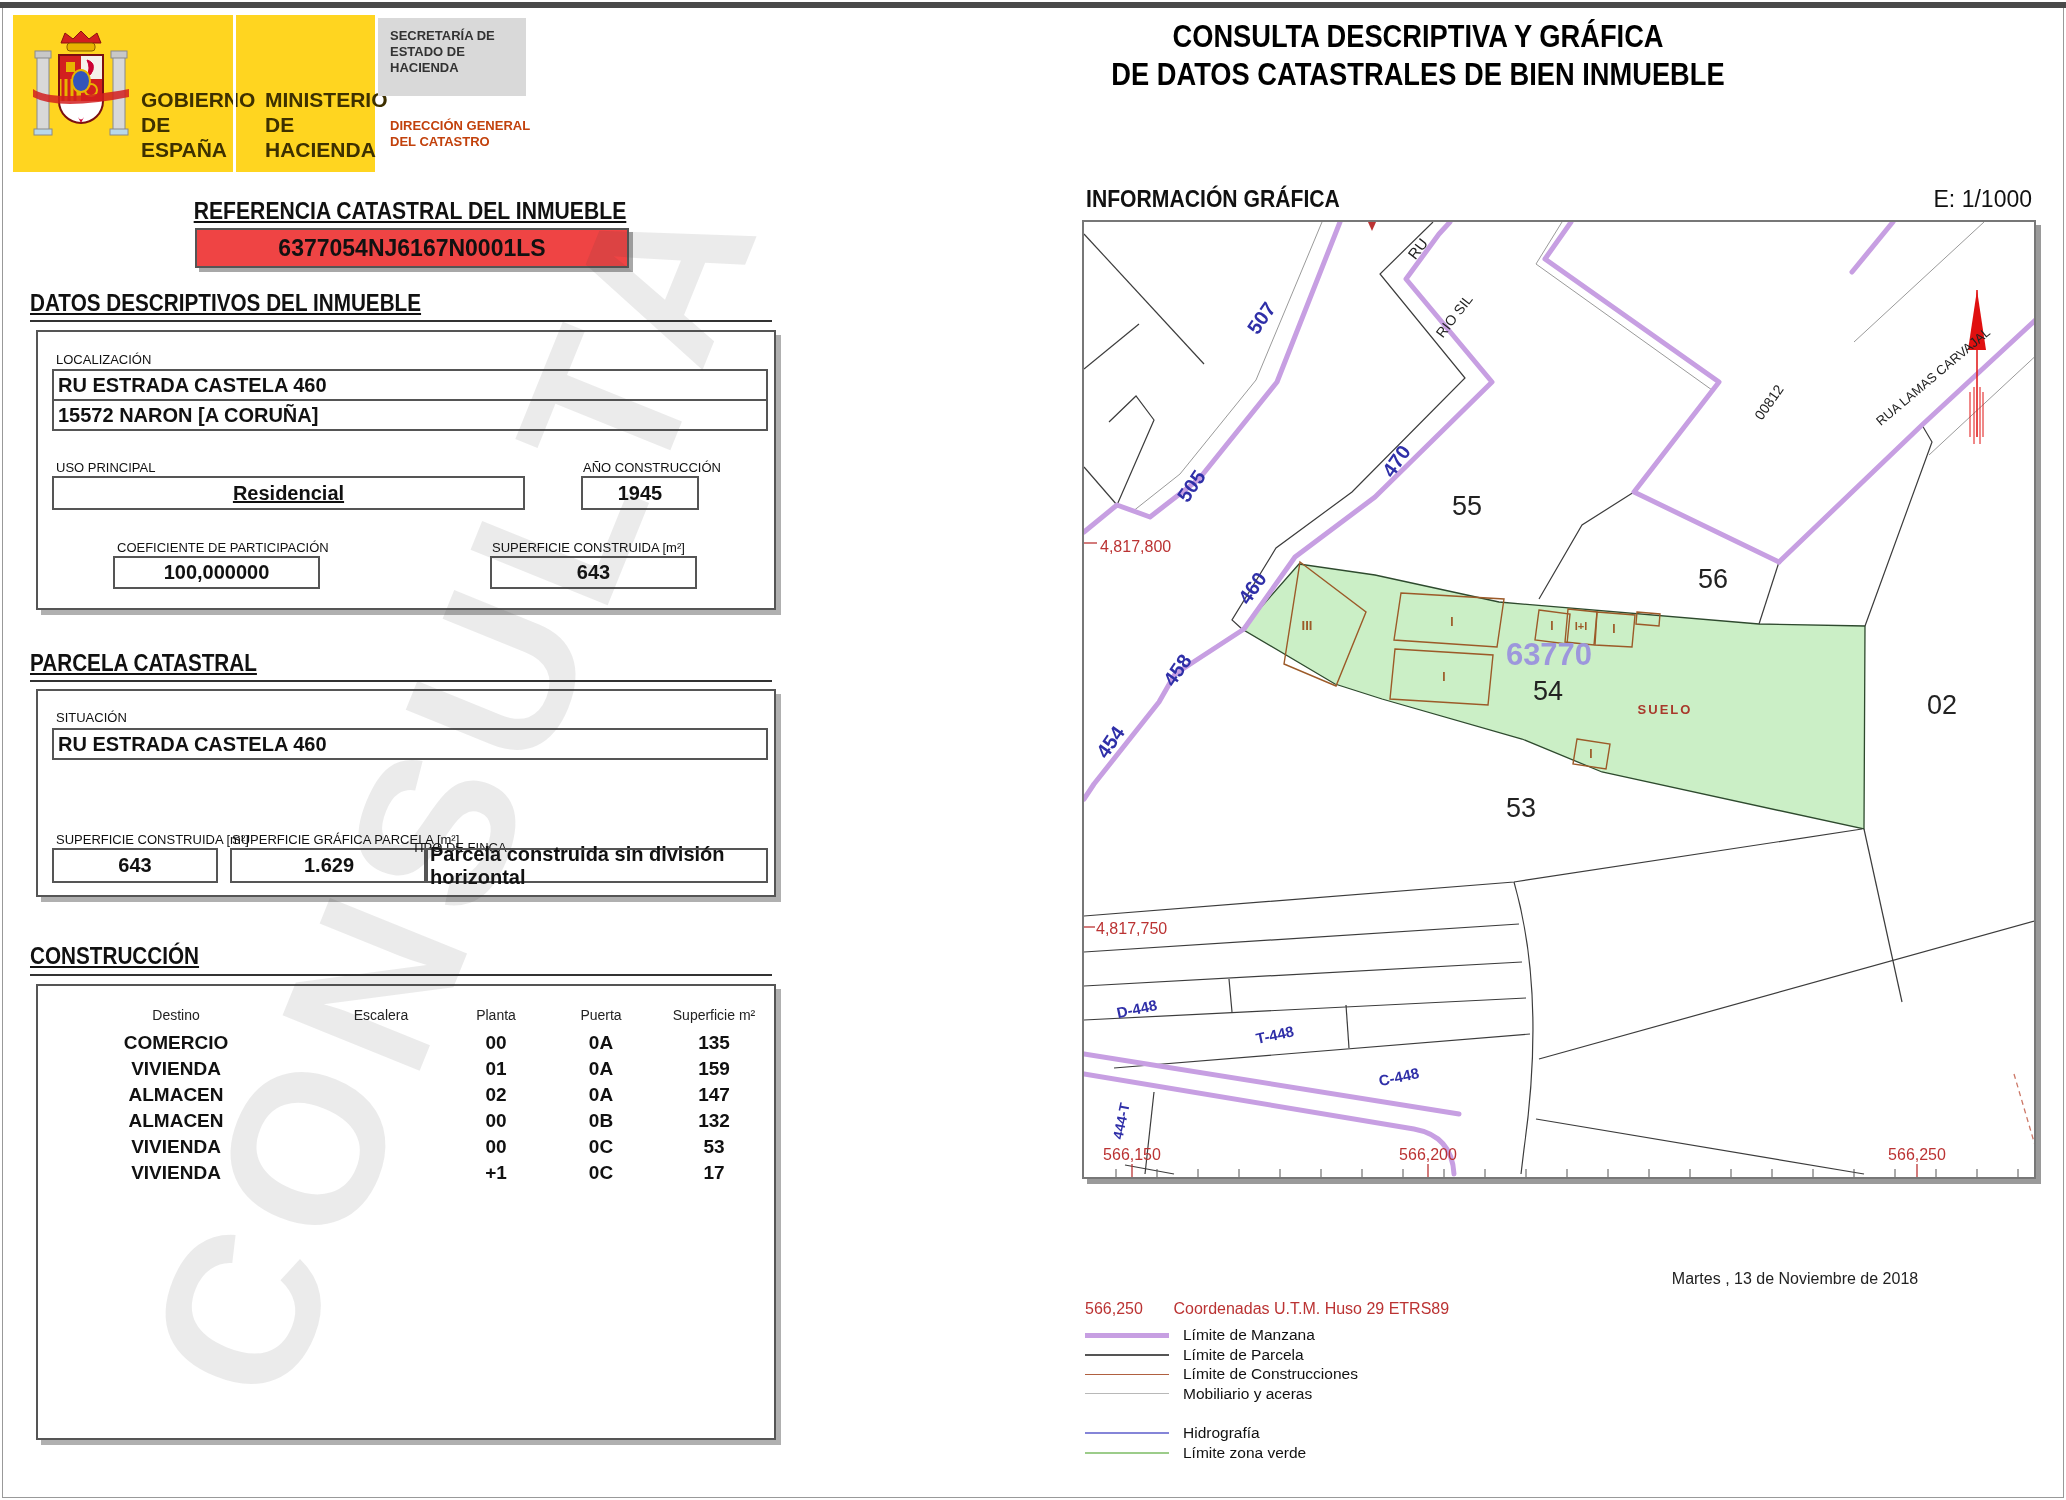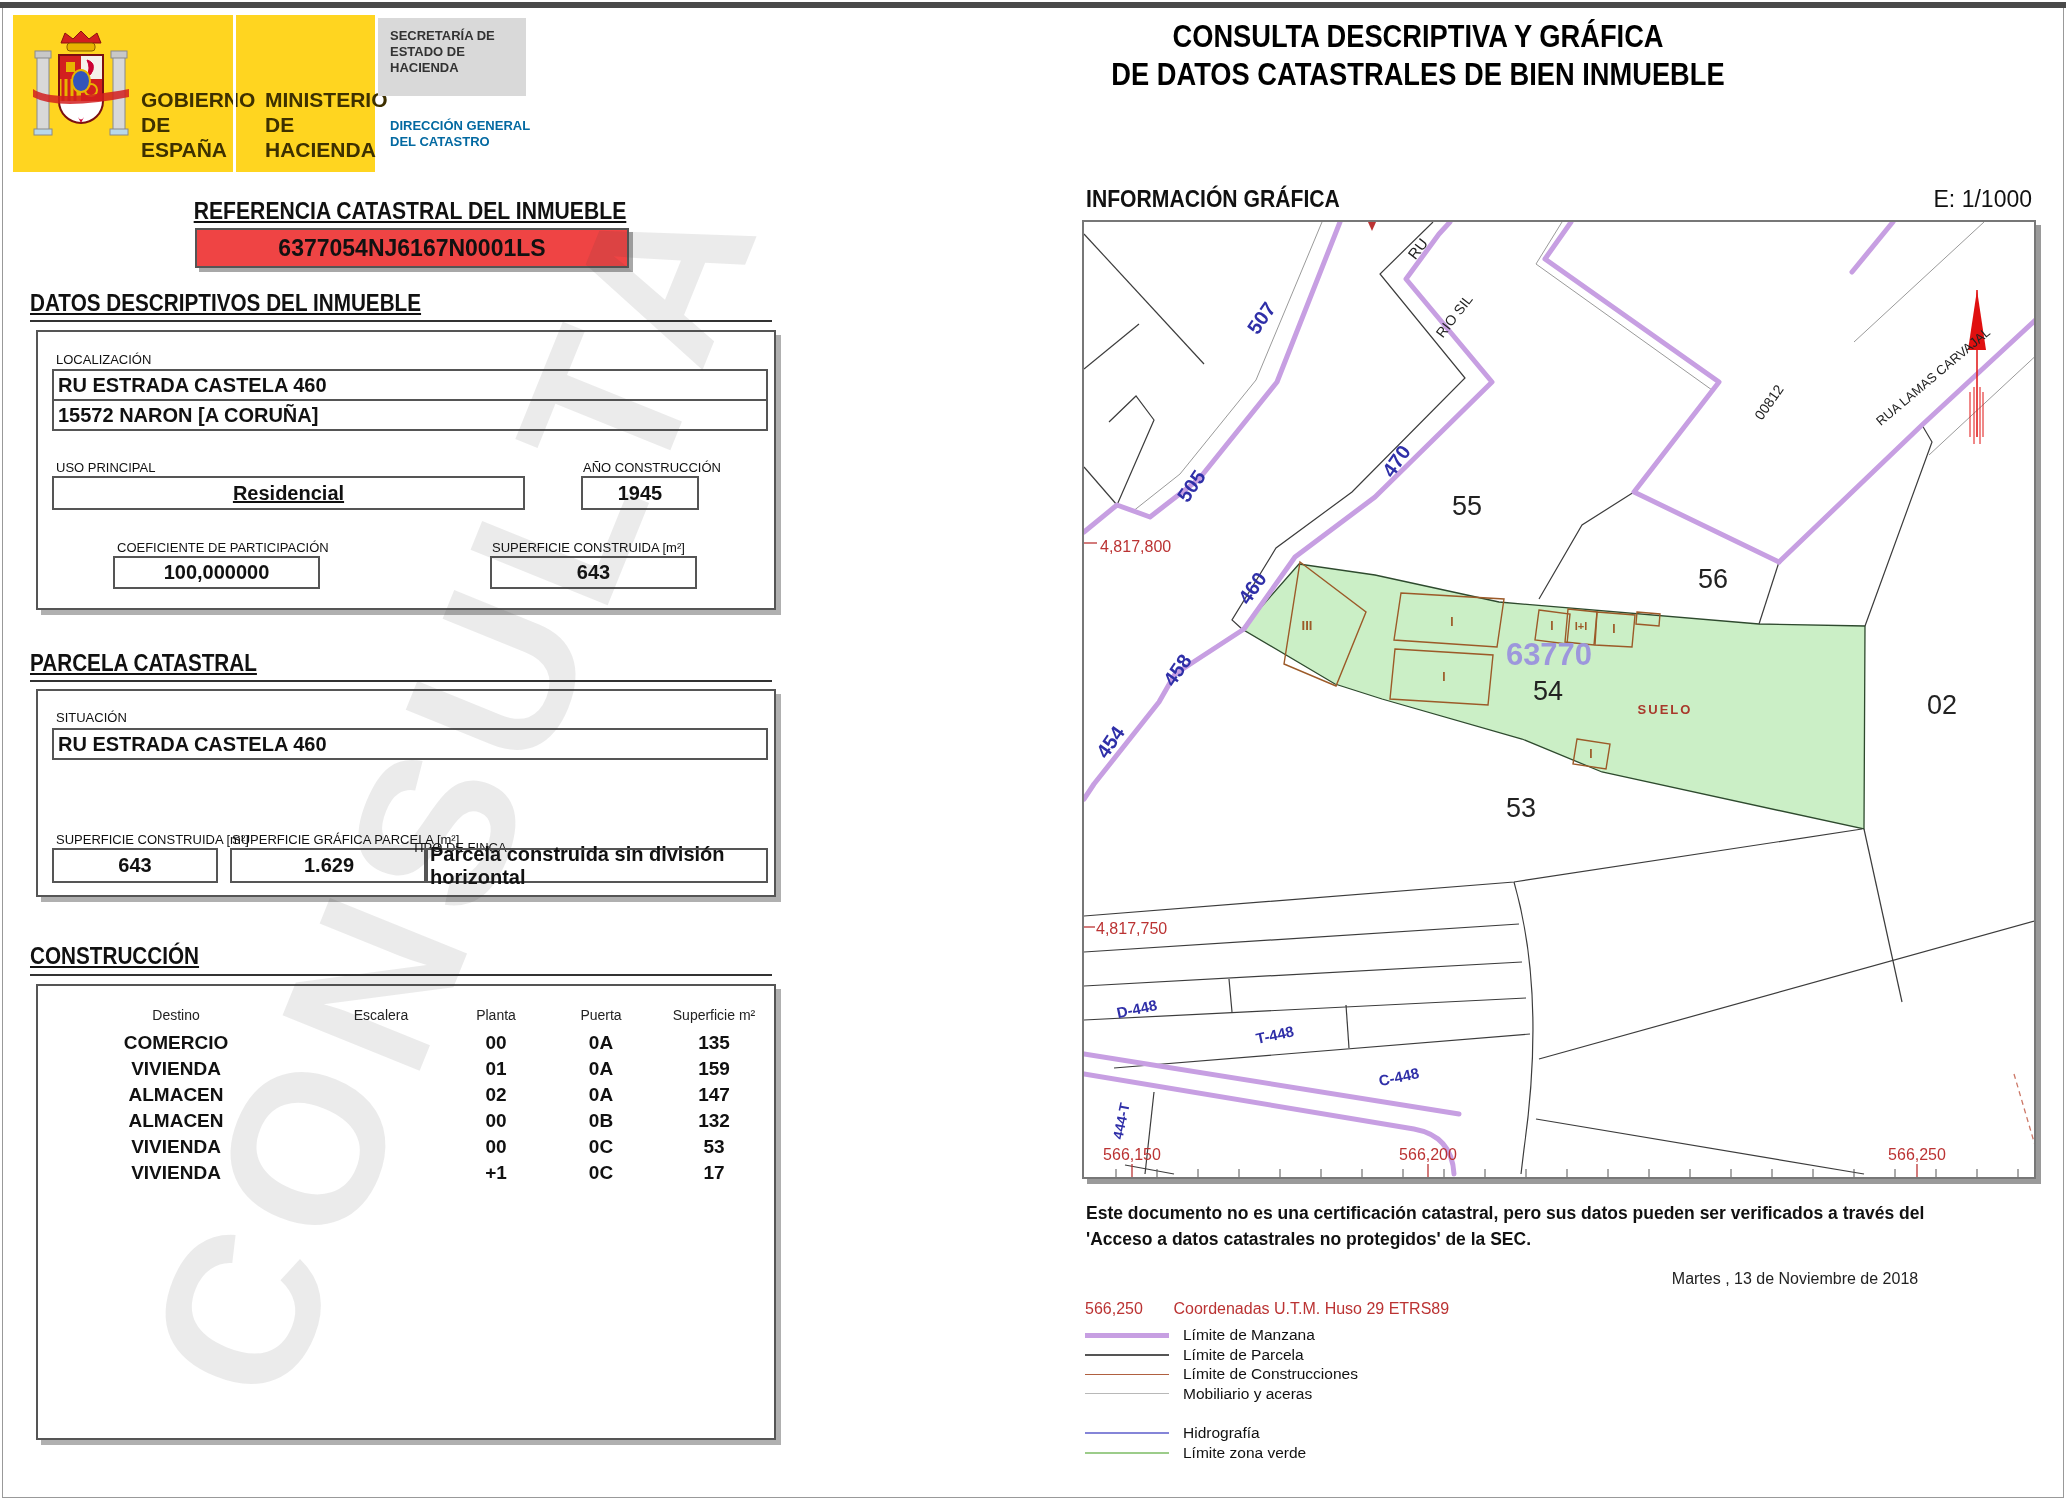--- a/index.html
+++ b/index.html
@@ -8,21 +8,21 @@
   .frame{position:absolute;inset:2px;border:1px solid #999;}
   .topline{position:absolute;left:0;top:2px;width:2066px;height:6px;background:#4a4a4a;}
 
   
   .logo-yellow{position:absolute;left:13px;top:15px;width:362px;height:157px;background:var(--brand-yellow);}
   .logo-divider{position:absolute;left:233px;top:15px;width:3px;height:157px;background:#fff;}
   .gob-text,.min-text{position:absolute;font-weight:bold;color:#3d3000;font-size:21px;line-height:25px;}
   .gob-text{left:128px;top:72px;width:105px;}
   .min-text{left:252px;top:72px;width:125px;}
   .secretaria{position:absolute;left:378px;top:18px;width:148px;height:78px;background:#d9d9d9;font-size:13px;font-weight:bold;color:#333;padding:10px 0 0 12px;box-sizing:border-box;line-height:16px;}
-  .direccion{position:absolute;left:390px;top:118px;width:140px;font-size:13px;font-weight:bold;color:#0369a1;line-height:16px;}
+  .direccion{position:absolute;left:390px;top:118px;width:140px;font-size:13px;font-weight:bold;color:#c2410c;line-height:16px;}
 
   .doc-title{position:absolute;left:1060px;top:18px;width:716px;text-align:center;font-weight:bold;font-size:31px;line-height:38px;transform:scaleX(.88);transform-origin:center top;letter-spacing:0px;color:#000;}
 
   .ref-heading{position:absolute;left:160px;top:198px;width:500px;text-align:center;font-weight:bold;font-size:23px;transform:scaleX(.92);transform-origin:center;}
   .ref-heading span{text-decoration:underline;}
   .ref-box{position:absolute;left:195px;top:228px;width:430px;height:36px;border:2px solid #555;background:#ef4444;box-shadow:4px 4px 0 #a8a8a8;display:flex;align-items:center;justify-content:center;font-weight:bold;font-size:23px;}
 
   .sec-heading{position:absolute;font-weight:bold;font-size:23px;transform:scaleX(.9);transform-origin:left center;white-space:nowrap;}
   .sec-heading span{text-decoration:underline;}
   .rule{position:absolute;height:2px;background:#333;}
@@ -316,24 +316,20 @@
           <text x="344" y="938" class="ml-coord" font-size="16" text-anchor="middle">566,200</text>
           <text x="833" y="938" class="ml-coord" font-size="16" text-anchor="middle">566,250</text>
           <text x="54" y="792" class="ml-blue" font-size="15" text-anchor="middle" transform="rotate(-12 54 792)">D-448</text>
           <text x="192" y="818" class="ml-blue" font-size="15" text-anchor="middle" transform="rotate(-12 192 818)">T-448</text>
           <text x="316" y="860" class="ml-blue" font-size="15" text-anchor="middle" transform="rotate(-12 316 860)">C-448</text>
           <text x="42" y="900" class="ml-blue" font-size="14" text-anchor="middle" transform="rotate(-78 42 900)">444-T</text>
         </g>
     </svg>
   </div>
 
-  <div class="disclaimer">
-    <div>Este documento no es una certificación catastral, pero sus datos pueden ser verificados a través del</div>
-    <div>'Acceso a datos catastrales no protegidos' de la SEC.</div>
-  </div>
   <div class="docdate">Martes , 13 de Noviembre de 2018</div>
 
   <div class="legend-coord">
     <span class="lc-sample">566,250</span>
     <span>Coordenadas U.T.M. Huso 29 ETRS89</span>
   </div>
   <div id="legend-items">
       <div class="lrow" style="top: 1325px;">
         <span class="sw sw-manzana"></span>
         <span class="llabel">Límite de Manzana</span>

